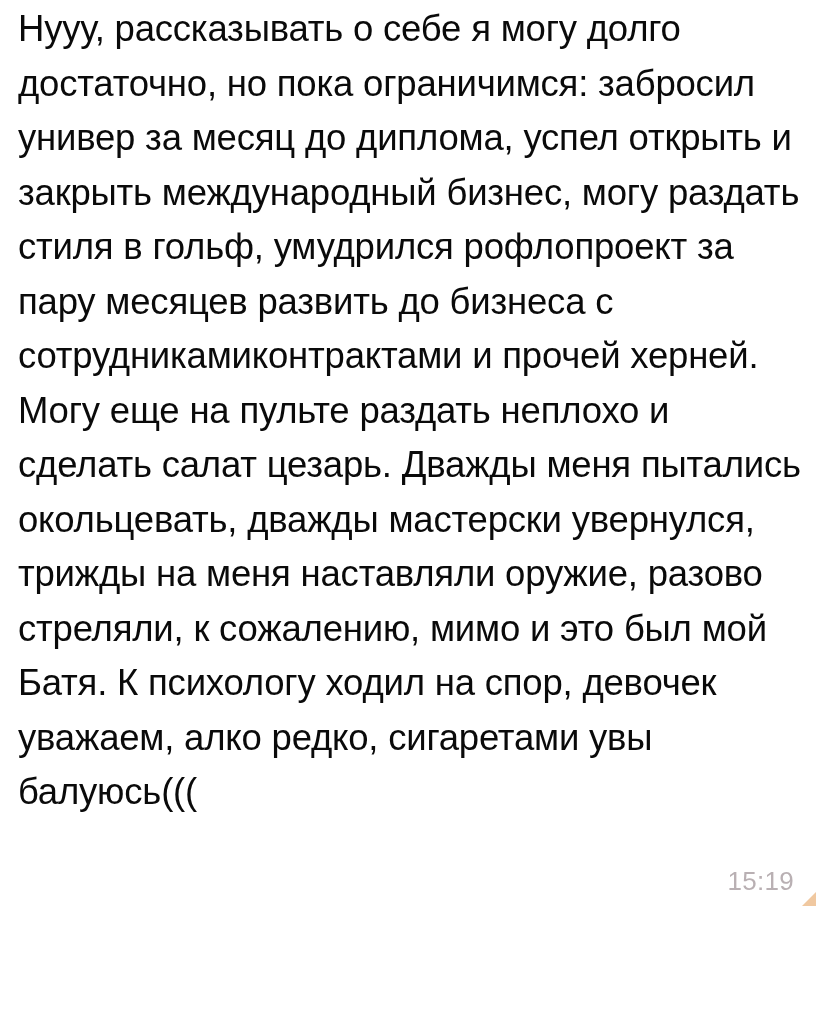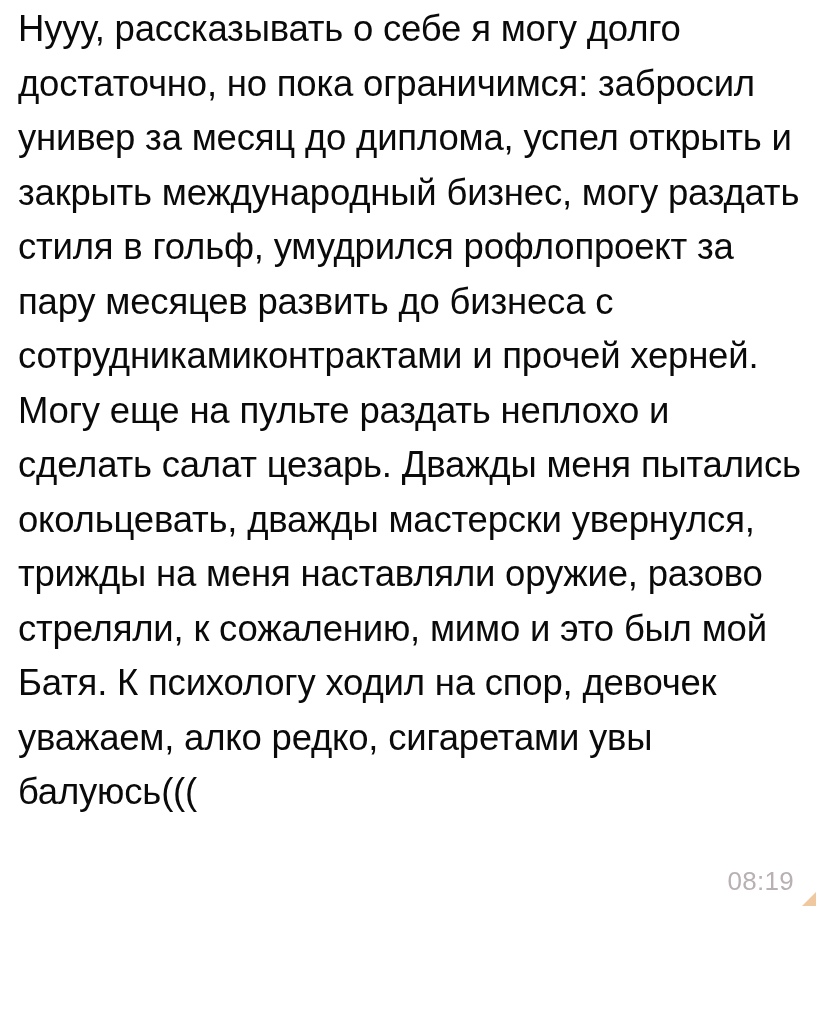--- a/index.html
+++ b/index.html
@@ -55,16 +55,16 @@
     border-left: 14px solid transparent;
     border-bottom: 14px solid #f0c8a0;
   }
 </style>
 </head>
 <body>
 
 <div class="message-bubble">
   <div class="message-text">Нууу, рассказывать о себе я могу долго достаточно, но пока ограничимся: забросил универ за месяц до диплома, успел открыть и закрыть международный бизнес, могу раздать стиля в гольф, умудрился рофлопроект за пару месяцев развить до бизнеса с сотрудникамиконтрактами и прочей херней. Могу еще на пульте раздать неплохо и сделать салат цезарь. Дважды меня пытались окольцевать, дважды мастерски увернулся, трижды на меня наставляли оружие, разово стреляли, к сожалению, мимо и это был мой Батя. К психологу ходил на спор, девочек уважаем, алко редко, сигаретами увы балуюсь(((</div>
   <div class="meta-row">
-    <span class="timestamp">08:19</span>
+    <span class="timestamp">15:19</span>
   </div>
   <span class="bubble-tail"></span>
 </div>
 
 </body></html>

